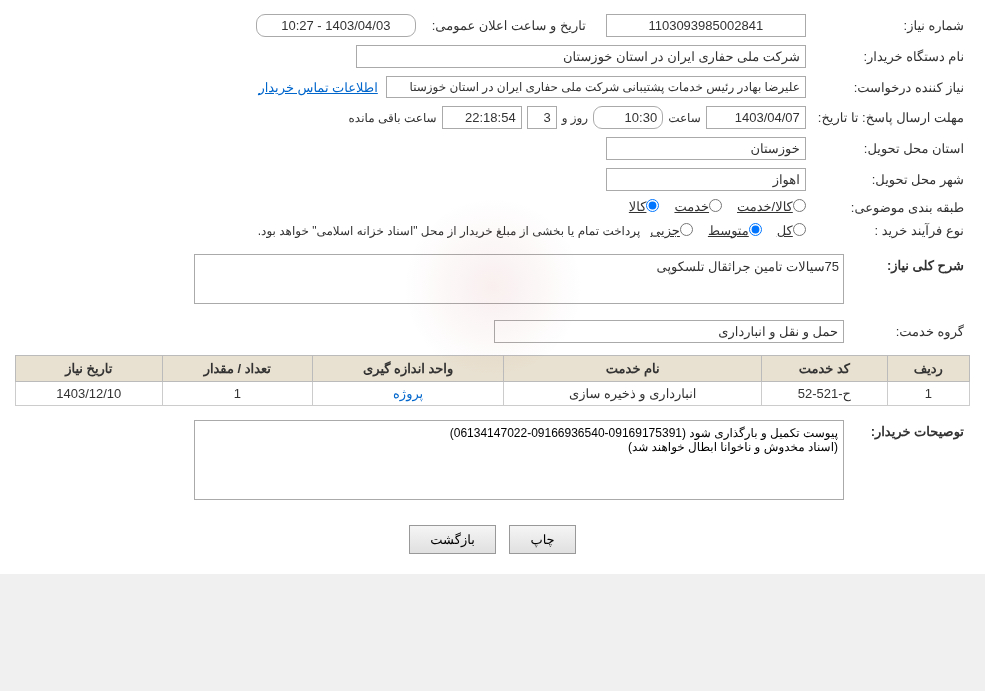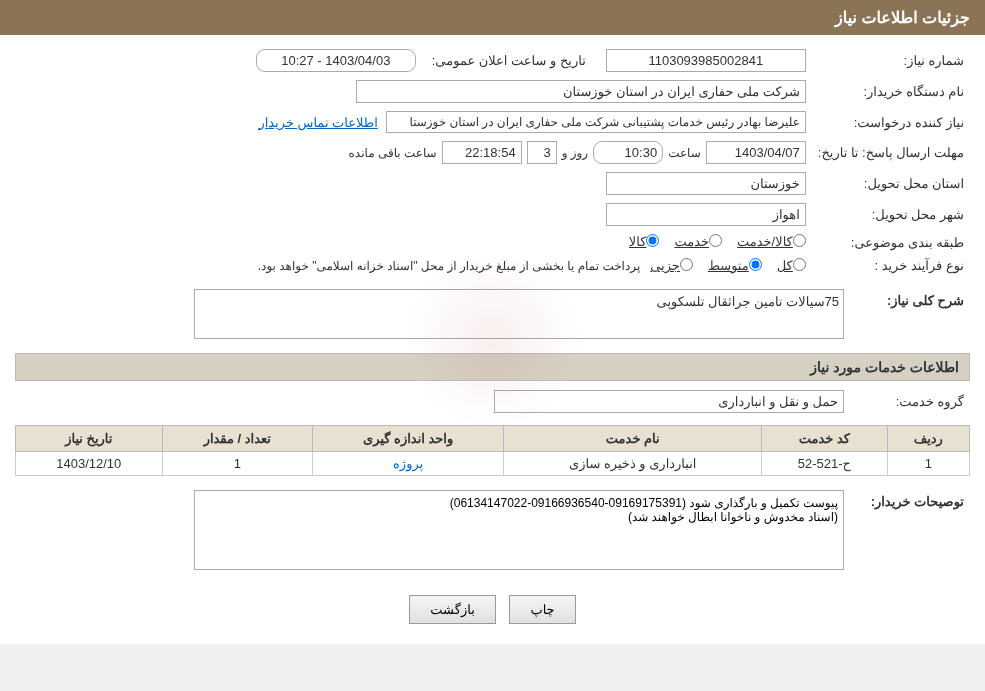--- a/index.html
+++ b/index.html
@@ -144,23 +144,20 @@
     }
     .main-section {
       position: relative;
     }
   </style>
 </head>
 <body>
 
 <div class="page-container">
 
-  <div class="header-bar">
-    <span>جزئیات اطلاعات نیاز</span>
-  </div>
 
   <div class="content-area main-section">
 
     <table class="form-table">
       <tbody>
 
         <tr>
           <td class="label-cell" style="width:120px;">شماره نیاز:</td>
           <td class="value-cell" style="width:220px;">
             <div class="input-box input-medium" style="width:200px; text-align:center;">1103093985002841</div>
@@ -270,21 +267,20 @@
           </td>
           <td>
             <div class="needs-description-box" style="min-height:50px; width:650px;">
               <span>75سیالات تامین جراثقال تلسکوپی</span>
             </div>
           </td>
         </tr>
       </tbody>
     </table>
 
-    <div class="section-title">اطلاعات خدمات مورد نیاز</div>
 
     <table class="form-table">
       <tbody>
         <tr>
           <td class="label-cell" style="width:120px;">گروه خدمت:</td>
           <td>
             <div class="input-box" style="width:350px;">حمل و نقل و انبارداری</div>
           </td>
         </tr>
       </tbody>

